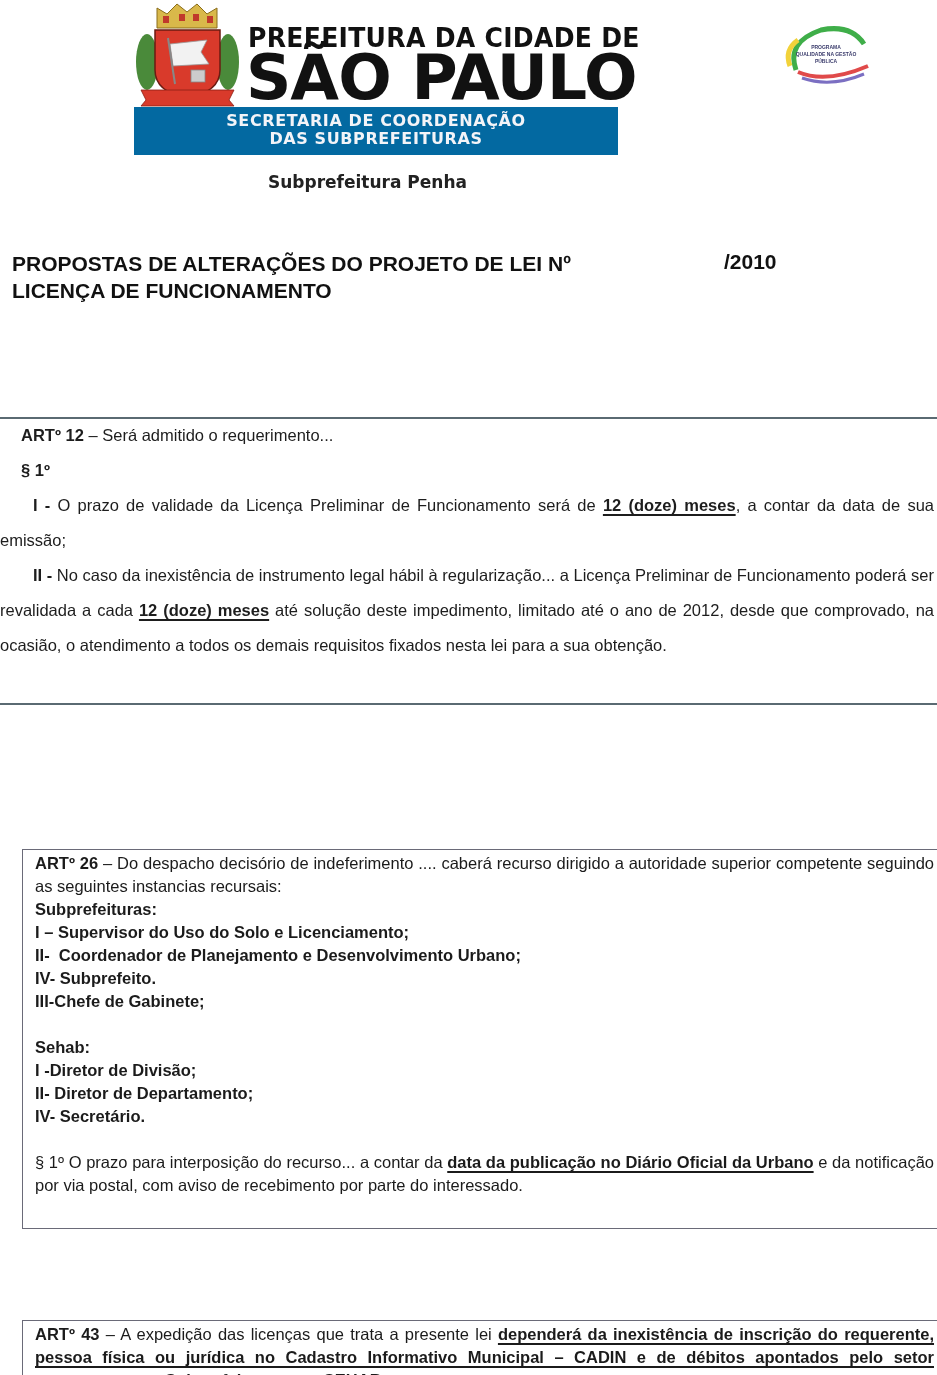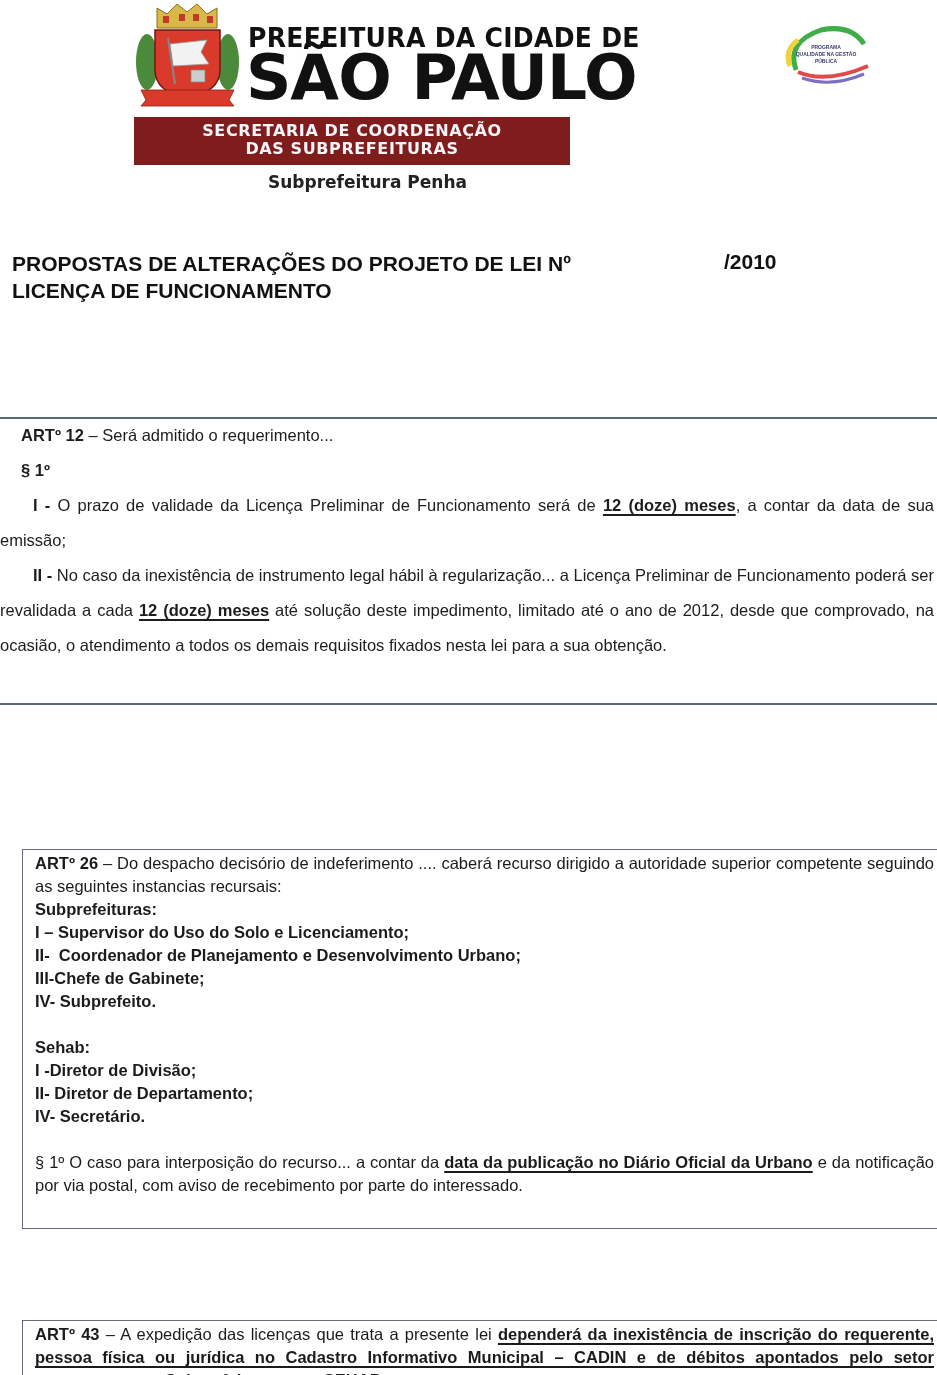--- a/index.html
+++ b/index.html
@@ -9,21 +9,21 @@
     font-family: "Liberation Sans", "DejaVu Sans", sans-serif;
   }
   .abs { position: absolute; }
 
   
   .coat { left: 135px; top: 0px; width: 105px; height: 108px; }
   .pref-line1 { left: 248px; top: 22px; font-size: 27px; font-weight: 900; letter-spacing: 0.3px;
     color: #111; font-family: "DejaVu Sans", sans-serif; transform: scaleX(0.93); transform-origin: left; white-space: nowrap; }
   .pref-line2 { left: 246px; top: 46px; font-size: 63px; font-weight: 900; color: #111;
     font-family: "DejaVu Sans", sans-serif; letter-spacing: -1px; white-space: nowrap; line-height: 1; }
-  .banner { left: 134px; top: 117px; width: 436px; height: 48px; background: #7f1d1d; }
+  .banner { left: 134px; top: 107px; width: 484px; height: 48px; background: #0369a1; }
   .banner-text { width: 100%; text-align: center; color: #f3f4f8; font-weight: 900; font-size: 16px; line-height: 18px;
     font-family: "DejaVu Sans", sans-serif; padding-top: 5px; letter-spacing: 0.6px; }
   .penha { left: 268px; top: 172px; font-size: 17px; font-weight: 700; color: #222; font-family: "DejaVu Sans", sans-serif; white-space: nowrap; }
   .prog-logo { left: 776px; top: 22px; width: 100px; height: 66px; }
   .prog-text { position: absolute; left: 0; width: 100%; text-align: center; font-size: 5px; font-weight: 700; color: #3a3b6b; }
 
   
   .title { left: 12px; top: 250px; font-size: 21px; font-weight: 700; color: #111; line-height: 27px; white-space: nowrap; }
   .title-year { left: 724px; top: 250px; font-size: 21px; font-weight: 700; color: #111; }
 
@@ -103,29 +103,29 @@
   <p style="text-indent:33px"><span class="b">II -</span><span> No caso da inexistência de instrumento legal hábil à regularização... a Licença Preliminar de Funcionamento poderá ser revalidada a cada </span><span class="b u">12 (doze) meses</span><span> até solução deste impedimento, limitado até o ano de 2012, desde que comprovado, na ocasião, o atendimento a todos os demais requisitos fixados nesta lei para a sua obtenção.</span></p>
 </div>
 <div class="abs rule" style="top:703px"></div>
 
 <div class="abs box box2">
   <div class="box-inner">
     <p><span class="b">ARTº 26</span><span> – Do despacho decisório de indeferimento .... caberá recurso dirigido a autoridade superior competente seguindo as seguintes instancias recursais:</span></p>
     <div class="b">Subprefeituras:</div>
     <div class="b">I – Supervisor do Uso do Solo e Licenciamento;</div>
     <div class="b" style="white-space:pre">II-  Coordenador de Planejamento e Desenvolvimento Urbano;</div>
+    <div class="b">IV- Subprefeito.</div>
     <div class="b">III-Chefe de Gabinete;</div>
-    <div class="b">IV- Subprefeito.</div>
     <div class="gap"></div>
     <div class="b">Sehab:</div>
     <div class="b">I -Diretor de Divisão;</div>
     <div class="b">II- Diretor de Departamento;</div>
     <div class="b">IV- Secretário.</div>
     <div class="gap"></div>
-    <p><span>§ 1º O caso para interposição do recurso... a contar da </span><span class="b u">data da publicação no Diário Oficial da Urbano</span><span> e da notificação por via postal, com aviso de recebimento por parte do interessado.</span></p>
+    <p><span>§ 1º O prazo para interposição do recurso... a contar da </span><span class="b u">data da publicação no Diário Oficial da Urbano</span><span> e da notificação por via postal, com aviso de recebimento por parte do interessado.</span></p>
   </div>
 </div>
 
 <div class="abs box box3">
   <div class="box-inner">
     <p><span class="b">ARTº 43</span><span> – A expedição das licenças que trata a presente lei </span><span class="b u">dependerá da inexistência de inscrição do requerente, pessoa física ou jurídica no Cadastro Informativo Municipal – CADIN e de débitos apontados pelo setor competente nas Subprefeituras e na SEHAB.</span></p>
   </div>
 </div>
 
 </body></html>

